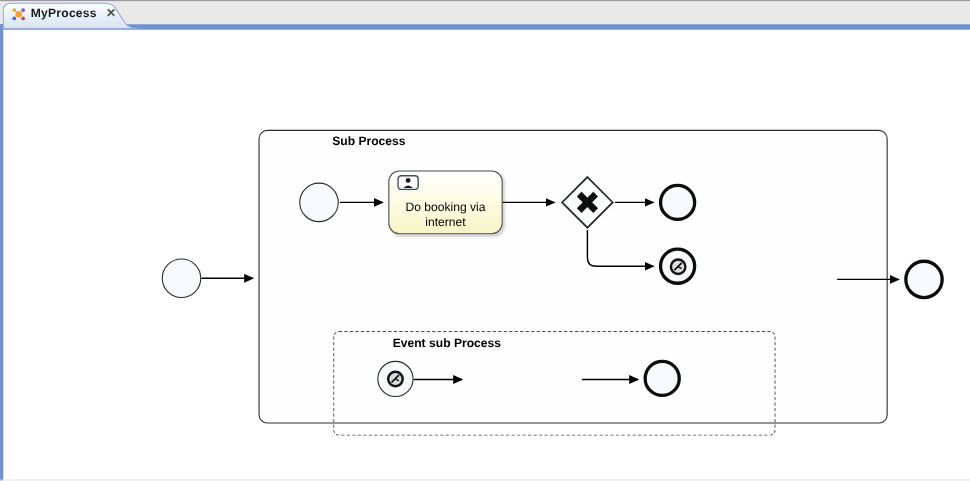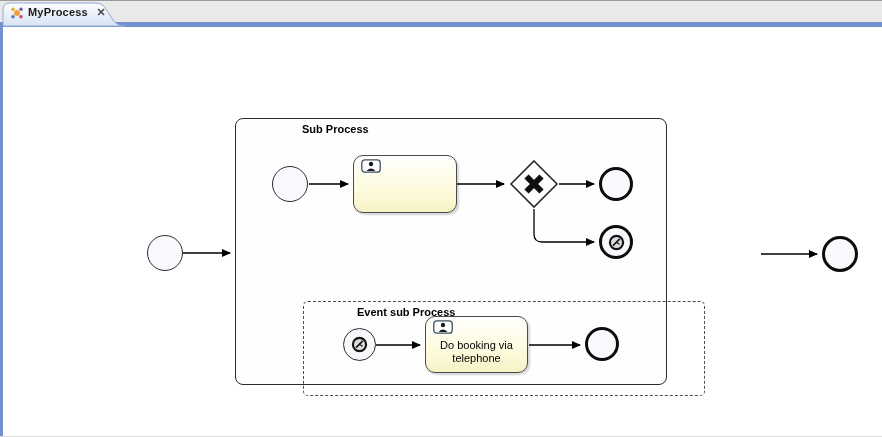--- a/index.html
+++ b/index.html
@@ -94,38 +94,39 @@
       <circle cx="11" cy="3.2" r="1.7" fill="#7e57b5"></circle>
       <circle cx="3" cy="10.8" r="1.7" fill="#4d6fc0"></circle>
       <circle cx="11" cy="10.8" r="1.7" fill="#c04d4d"></circle>
     </svg>
     <span class="tab-title">MyProcess</span>
     <span class="tab-close">✕</span>
   </div>
 
   <div class="canvas">
 
-    <div class="bpmn-container" style="left:235px; top:118px; width:432px; height:267px;">
+    <div class="bpmn-container" style="left:235px; top:118px; width:572px; height:267px;">
       <span class="container-label" style="left:66px; top:4px;">Sub Process</span>
     </div>
 
     <div class="bpmn-container dashed" style="left:303px; top:287px; width:402px; height:95px;margin-top:14px;">
       <span class="container-label" style="left:53px; top:4px;">Event sub Process</span>
     </div>
 
     <div class="event" style="left:147px; top:235px; width:36px; height:36px;"></div>
 
     <div class="event" style="left:272px; top:166px; width:36px; height:36px;"></div>
 
     <div class="task" style="left:353px; top:155px; width:104px; height:58px;">
       <svg class="task-type-icon" width="20" height="14" viewBox="0 0 20 14">
         <rect x="0.8" y="0.8" width="18.4" height="12.4" rx="3" fill="#ffffff" stroke="#3d4f66" stroke-width="1.3"></rect>
         <circle cx="10" cy="5" r="2.2" fill="#1d1d1d"></circle>
         <path d="M5.6,12 Q10,7.2 14.4,12 Z" fill="#1d1d1d"></path>
       </svg>
+      <div class="task-label" style="top:27px;">Do booking via internet</div>
     </div>
 
     <div class="gateway" style="left:506px; top:156px; width:56px; height:56px;">
       <svg width="56" height="56" viewBox="0 0 56 56">
         <polygon points="28,5 51,28 28,51 5,28" fill="#fcfdfe" stroke="#2b2b2b" stroke-width="1.6"></polygon>
         <g stroke="#0e0e0e" stroke-width="6" stroke-linecap="butt">
           <line x1="20.5" y1="20.5" x2="35.5" y2="35.5"></line>
           <line x1="35.5" y1="20.5" x2="20.5" y2="35.5"></line>
         </g>
       </svg>
@@ -142,28 +143,20 @@
     </div>
 
     <div class="event" style="left:343px; top:328px; width:33px; height:33px;">
       <svg width="17" height="17" viewBox="0 0 17 17">
         <circle cx="8.5" cy="8.5" r="6.6" fill="#dcdcdc" stroke="#141414" stroke-width="2.2"></circle>
         <line x1="5" y1="11.6" x2="11.8" y2="4.9" stroke="#141414" stroke-width="1.6"></line>
         <line x1="8.5" y1="8.5" x2="11.6" y2="10.2" stroke="#141414" stroke-width="1.3"></line>
       </svg>
     </div>
 
-    <div class="task" style="left:425px; top:316px; width:103px; height:57px;">
-      <svg class="task-type-icon" width="20" height="14" viewBox="0 0 20 14">
-        <rect x="0.8" y="0.8" width="18.4" height="12.4" rx="3" fill="#ffffff" stroke="#3d4f66" stroke-width="1.3"></rect>
-        <circle cx="10" cy="5" r="2.2" fill="#1d1d1d"></circle>
-        <path d="M5.6,12 Q10,7.2 14.4,12 Z" fill="#1d1d1d"></path>
-      </svg>
-      <div class="task-label" style="top:22px;">Do booking via telephone</div>
-    </div>
 
     <div class="event end" style="left:585px; top:327px; width:34px; height:34px;"></div>
 
     <div class="event end" style="left:822px; top:236px; width:36px; height:36px;"></div>
 
     <svg class="flows" width="882" height="437" viewBox="0 0 882 437">
       <defs>
         <marker id="arr" markerWidth="10" markerHeight="8" refX="8" refY="4" orient="auto" markerUnits="userSpaceOnUse">
           <path d="M0,0 L9,4 L0,8 Z" fill="#000"></path>
         </marker>

